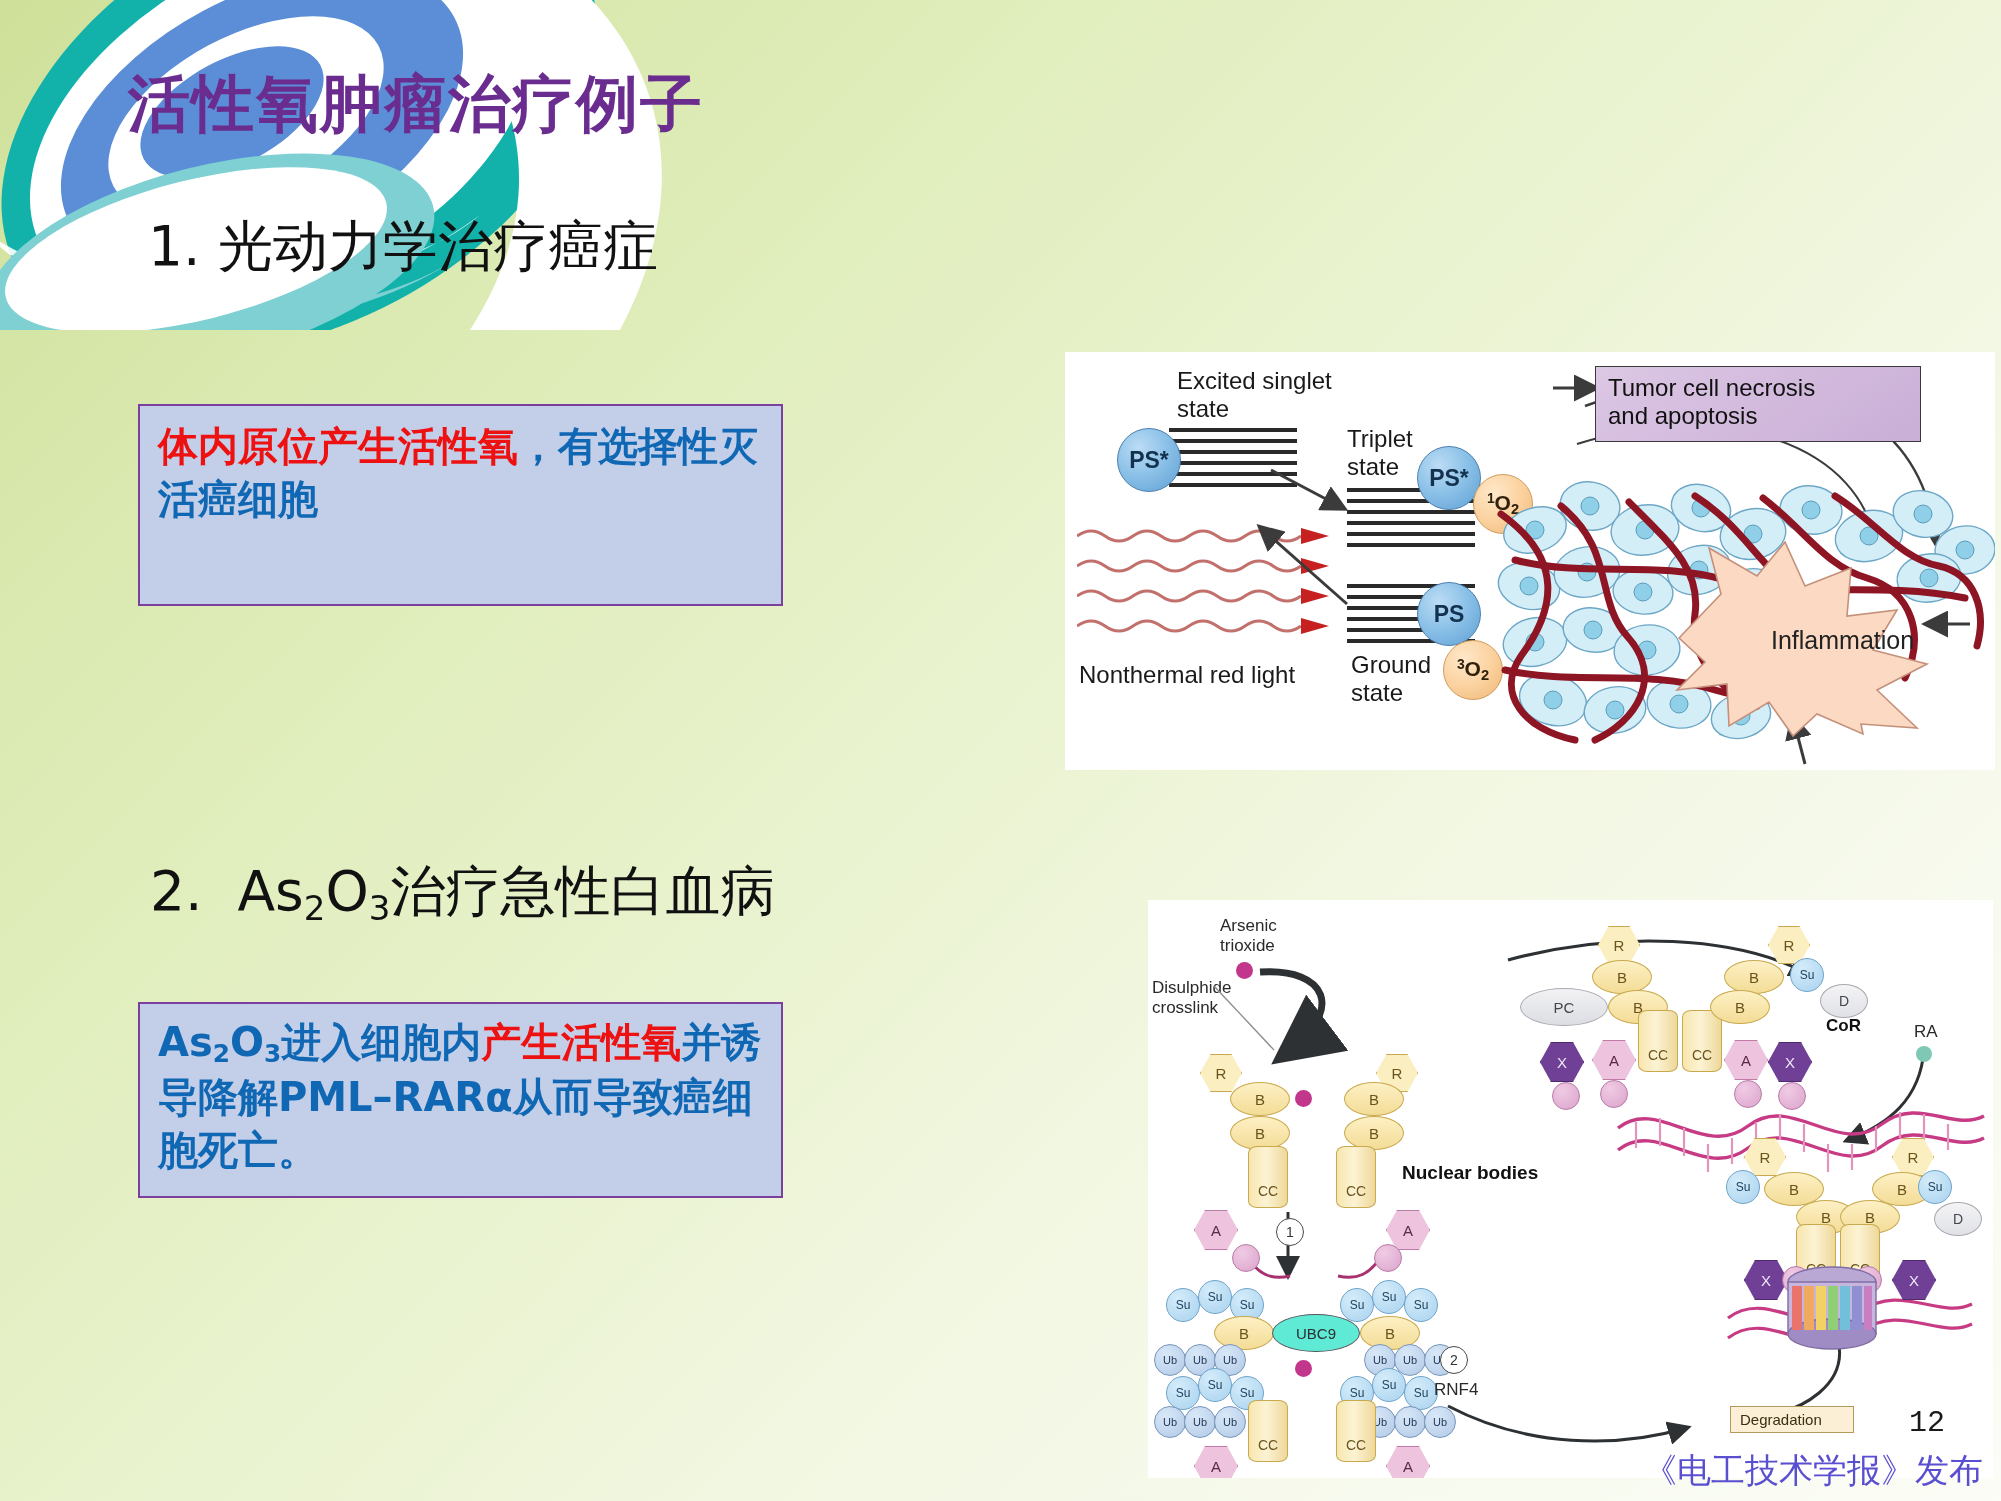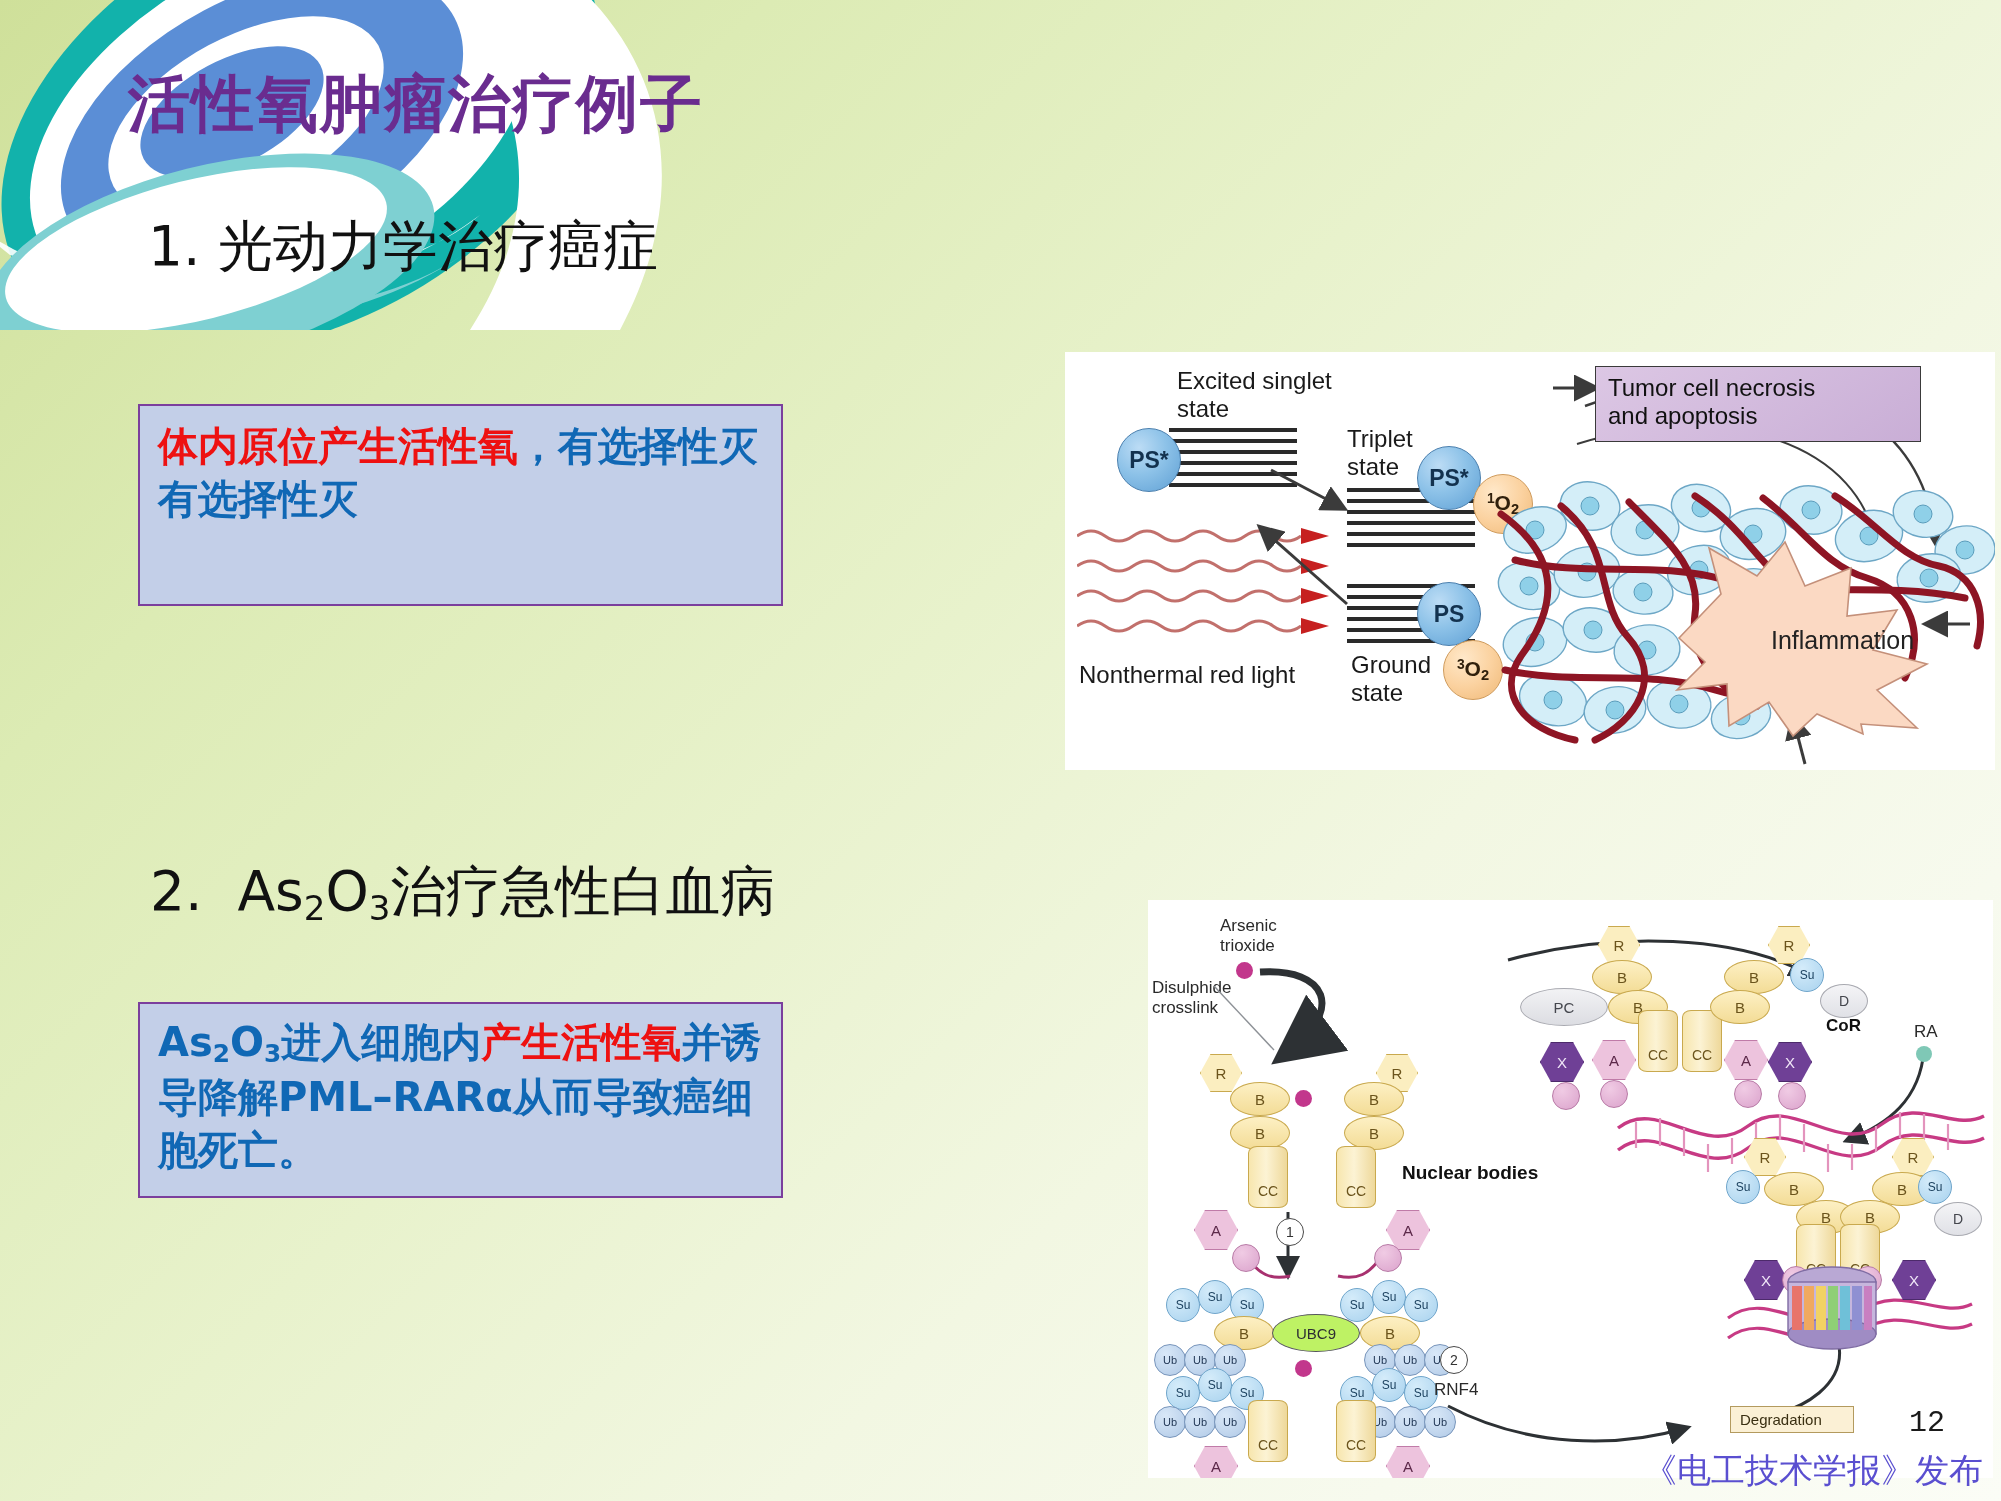--- a/index.html
+++ b/index.html
@@ -88,21 +88,21 @@
   .circSu{position:absolute;width:32px;height:32px;border-radius:50%;
           background:radial-gradient(circle at 35% 30%,#d5ecfa,#a8d2ee);border:1.3px solid #6fa5cb;
           display:flex;align-items:center;justify-content:center;font-size:12px;color:#1d4260;}
   .circUb{position:absolute;width:30px;height:30px;border-radius:50%;
           background:radial-gradient(circle at 35% 30%,#d9e8f8,#b0c9e6);border:1.3px solid #7895bb;
           display:flex;align-items:center;justify-content:center;font-size:11px;color:#1f3553;}
   .circP{position:absolute;width:26px;height:26px;border-radius:50%;
          background:radial-gradient(circle at 35% 30%,#f0cbe4,#dba3cc);border:1.3px solid #b87aa6;}
   .circDot{position:absolute;width:17px;height:17px;border-radius:50%;background:#c2378c;}
   .ellUBC{position:absolute;width:86px;height:36px;border-radius:50%;
-          background:#bef264;border:1.7px solid #55565c;
+          background:#5eead4;border:1.7px solid #55565c;
           display:flex;align-items:center;justify-content:center;font-size:15px;color:#2d2e33;text-align:right;}
   .degbox{position:absolute;background:#fbf0d5;border:1.5px solid #b39a5e;color:#3a2f12;
           font-size:15px;padding:4px 9px;box-sizing:border-box;}
   .numcirc{position:absolute;width:26px;height:26px;border-radius:50%;border:1.5px solid #4a4a4a;
            display:flex;align-items:center;justify-content:center;font-size:14px;color:#333;background:#fff;}
 
   
   #pagenum{position:absolute;right:56px;top:1406px;font-size:30px;color:#1a1a1a;z-index:40;
            font-family:Liberation Mono, monospace;}
   #footer{position:absolute;right:18px;top:1448px;font-size:34px;color:#5a4fd0;z-index:40;
@@ -147,21 +147,21 @@
 
   <div class="heading" id="heading1">
     <span>1. 光动力学治疗癌症</span>
   </div>
 
   <div class="tbox" id="tbox1">
     <div class="tline">
       <span class="red">体内原位产生活性氧</span><span>，有选择性灭</span>
     </div>
     <div class="tline">
-      <span>有选择性灭</span>
+      <span>活癌细胞</span>
     </div>
   </div>
 
   <div class="heading" id="heading2">
     <span>2.</span>
     <span>&nbsp;As<sub>2</sub>O<sub>3</sub></span><span>治疗急性白血病</span>
   </div>
 
   <div class="tbox" id="tbox2">
     <div class="tline">

